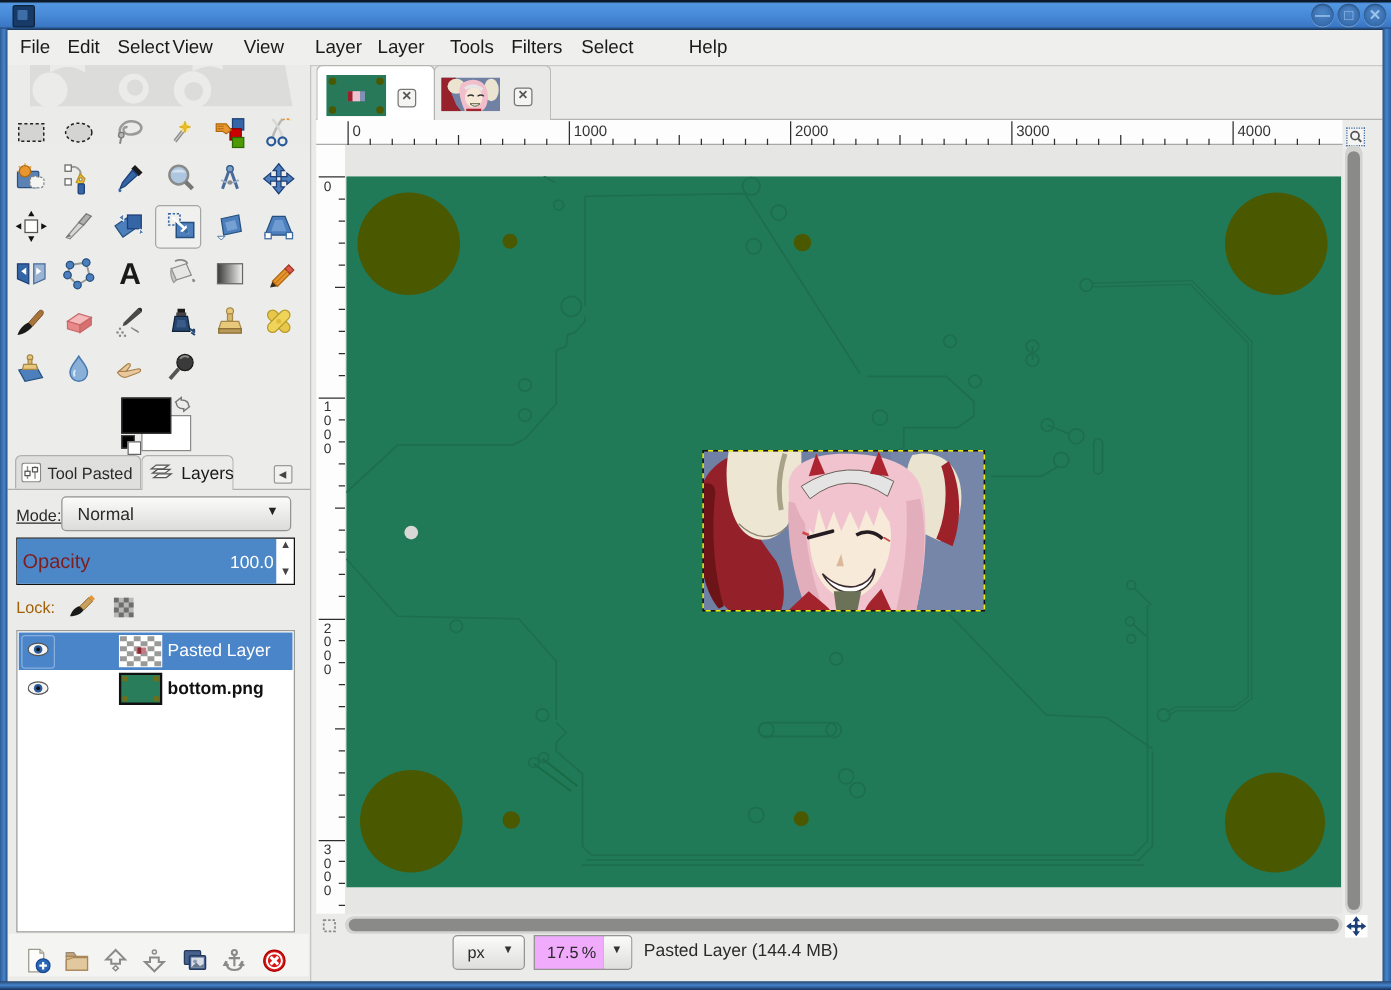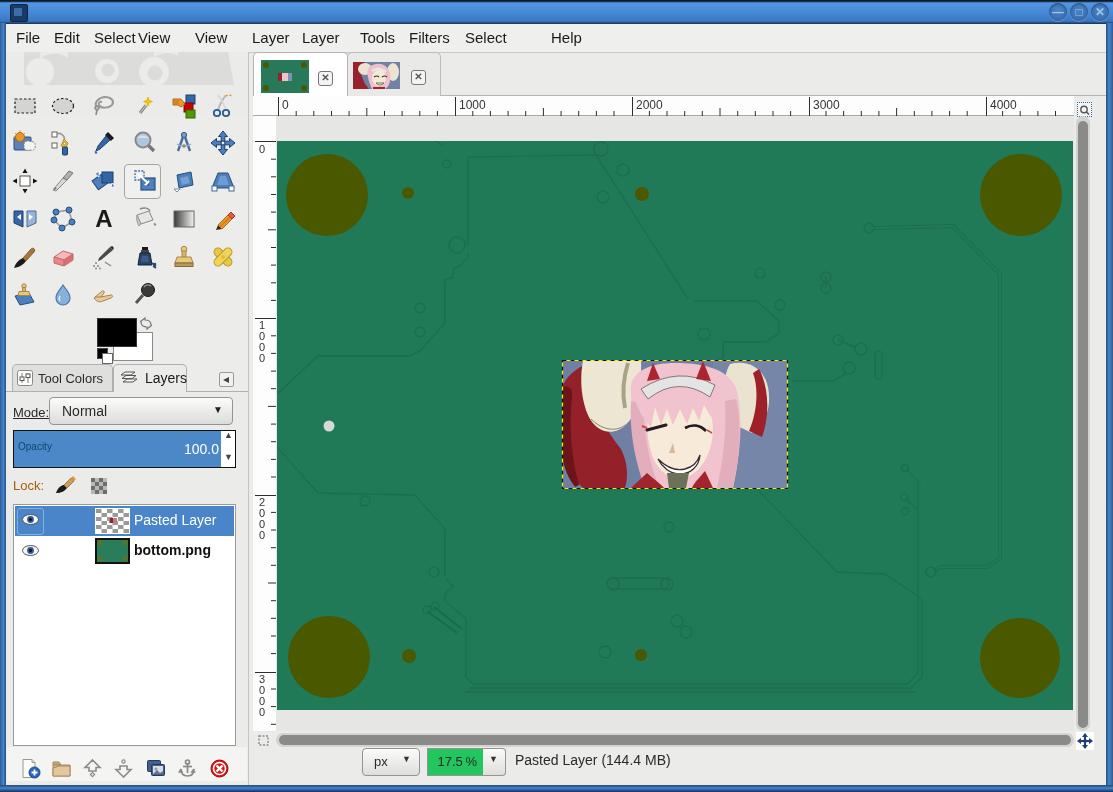--- a/index.html
+++ b/index.html
@@ -316,42 +316,42 @@
     <div class="abs" style="left:6px;top:312px;width:101px;height:27px;background:#dfdfdd;border:1px solid #b0b0ae;border-bottom:none;border-radius:5px 5px 0 0;box-sizing:border-box;"></div>
     <div class="abs" style="left:0px;top:339px;width:242px;height:447px;background:#ebebe9;border-top:1px solid #b0b0ae;"></div>
     <div class="abs" style="left:107px;top:312px;width:74px;height:28px;background:#ebebe9;border:1px solid #b0b0ae;border-bottom:none;border-radius:5px 5px 0 0;box-sizing:border-box;"></div>
     <svg class="abs" style="left:11px;top:318px;" width="16" height="16">
         <rect x="0.5" y="0.5" width="15" height="15" rx="2" fill="#fdfdfb" stroke="#888"></rect>
         <line x1="5" y1="3" x2="5" y2="13" stroke="#888" stroke-width="1.1"></line>
         <line x1="11" y1="3" x2="11" y2="13" stroke="#888" stroke-width="1.1"></line>
         <rect x="3" y="7" width="4" height="3.5" fill="#fff" stroke="#555"></rect>
         <rect x="9" y="4" width="4" height="3.5" fill="#fff" stroke="#555"></rect>
       </svg>
-    <div class="abs" style="left:32px;top:319px;font-size:13px;color:#2a2a2a;">Tool Colors</div>
+    <div class="abs" style="left:32px;top:319px;font-size:13px;color:#2a2a2a;">Tool Pasted</div>
     <svg class="abs" style="left:113px;top:317px;" width="22" height="18">
         <g fill="#f4f4f2" stroke="#555" stroke-width="1">
           <path d="M4,13 l10,0 l4,-3 l-10,0 z"></path>
           <path d="M3,9.5 l10,0 l4,-3 l-10,0 z"></path>
           <path d="M2,6 l10,0 l4,-3 l-10,0 z"></path>
         </g>
       </svg>
     <div class="abs" style="left:139px;top:318px;font-size:14px;color:#1a1a1a;">Layers</div>
     <div class="abs" style="left:213px;top:320px;width:15px;height:15px;background:#f1f1ef;border:1px solid #9a9a98;border-radius:2px;box-sizing:border-box;">
       <div style="position:absolute;left:3px;top:3.5px;width:0;height:0;border-right:6px solid #444;border-top:3.5px solid transparent;border-bottom:3.5px solid transparent;"></div>
     </div>
 
     <div class="abs" style="left:7px;top:353px;font-size:13px;color:#2a2a2a;text-decoration:underline;">Mode:</div>
     <div class="abs" style="left:43px;top:345px;width:184px;height:28px;border:1px solid #949492;border-radius:4px;background:linear-gradient(#fbfbf9,#dcdcda);box-sizing:border-box;">
       <span style="position:absolute;left:12px;top:5px;font-size:14px;color:#2a2a2a;text-align:center;">Normal</span>
       <span style="position:absolute;right:9px;top:6px;font-size:10px;color:#222;">▼</span>
     </div>
 
     <div class="abs" style="left:7px;top:378px;width:223px;height:38px;border:1px solid #111;background:#fff;box-sizing:border-box;">
       <div style="position:absolute;left:0;top:0;width:207px;height:36px;background:#4c87c8;"></div>
-      <span style="position:absolute;left:4px;top:10px;font-size:10px;color:#0c4a6e;">Opacity</span>
+      <span style="position:absolute;left:4px;top:10px;font-size:16px;color:#7f1d1d;">Opacity</span>
       <span style="position:absolute;left:170px;top:10px;font-size:14px;color:#fff;">100.0</span>
       <span style="position:absolute;right:2px;top:-1px;font-size:9px;color:#444;">▲</span>
       <span style="position:absolute;right:2px;top:21px;font-size:9px;color:#444;">▼</span>
     </div>
 
     <div class="abs" style="left:7px;top:426px;font-size:13px;color:#a16207;">Lock:</div>
     <svg class="abs" style="left:48px;top:423px;" width="22" height="20">
         <path d="M2,18 C4,12 8,10 10,10 L13,13 C11,16 7,18 2,18 Z" fill="#1a1a1a"></path>
         <path d="M10,10 L17,3 L20,6 L13,13 Z" fill="#caa05a" stroke="#8a6a30" stroke-width="0.8"></path>
         <path d="M17,3 L19,1 L22,4 L20,6 Z" fill="#e8963c"></path>
@@ -755,21 +755,21 @@
             <path d="M1,9 L5,6 L5,8 L8,8 L8,10 L5,10 L5,12 Z"></path>
             <path d="M17,9 L13,12 L13,10 L10,10 L10,8 L13,8 L13,6 Z"></path>
             <rect x="7.5" y="7.5" width="3" height="3"></rect>
           </g>
         </svg>
     </div>
     <div class="abs" style="left:109px;top:696px;width:56px;height:26px;border:1px solid #949492;border-radius:4px;background:linear-gradient(#fbfbf9,#dededc);">
       <span style="position:absolute;left:11px;top:5px;font-size:13px;color:#2a2a2a;">px</span>
       <span style="position:absolute;right:8px;top:5px;font-size:9px;color:#333;">▼</span>
     </div>
-    <div class="abs" style="left:174px;top:696px;width:55px;height:26px;border:1px solid #949492;background:#22c55e;">
+    <div class="abs" style="left:174px;top:696px;width:55px;height:26px;border:1px solid #949492;background:#f0abfc;">
       <span style="position:absolute;right:6px;top:5px;font-size:13px;color:#2a2a2a;">17.5 %</span>
     </div>
     <div class="abs" style="left:230px;top:696px;width:22px;height:26px;border:1px solid #949492;border-left:none;border-radius:0 4px 4px 0;background:linear-gradient(#fbfbf9,#dededc);">
       <span style="position:absolute;left:6px;top:5px;font-size:9px;color:#333;">▼</span>
     </div>
     <div class="abs" style="left:262px;top:700px;font-size:14px;color:#2a2a2a;">Pasted Layer (144.4 MB)</div>
   </div>
 
   <div class="abs" id="frameL"></div>
   <div class="abs" id="frameR"></div>

